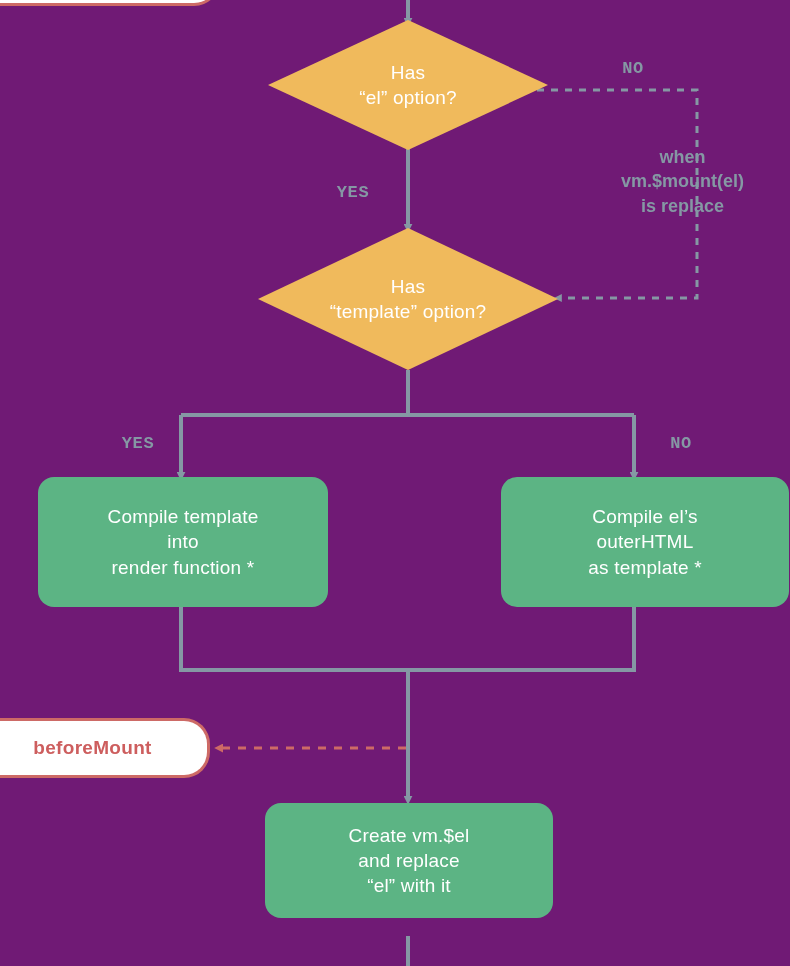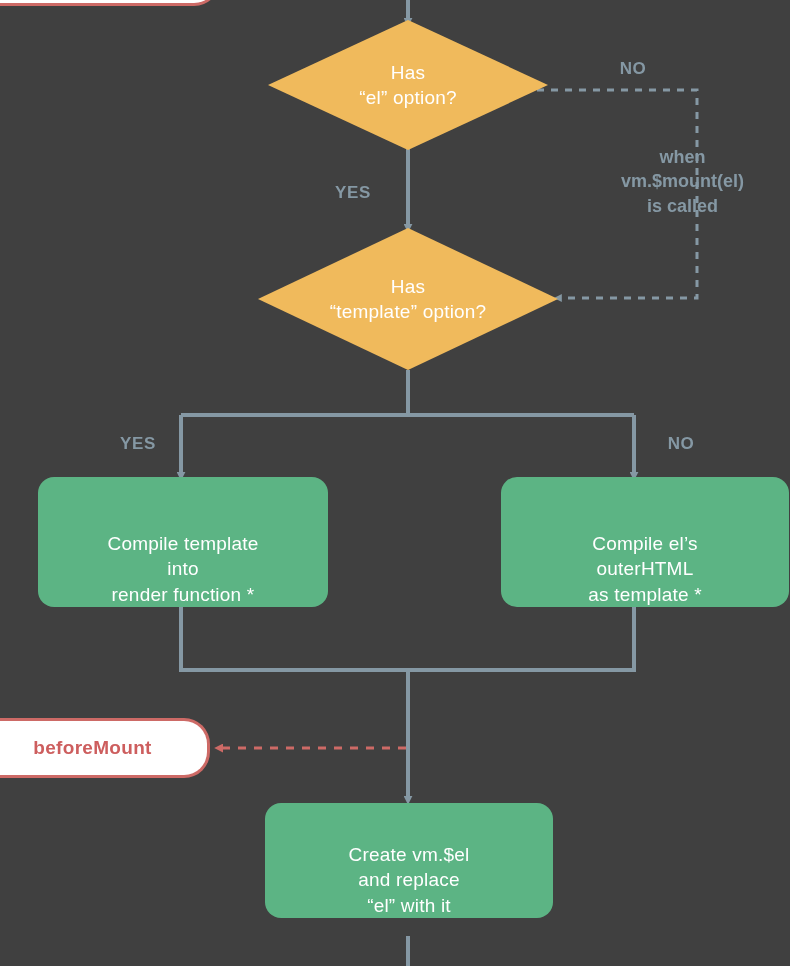--- a/index.html
+++ b/index.html
@@ -8,21 +8,21 @@
     padding: 0;
     background: #ffffff;
   }
   body {
     font-family: "Liberation Sans", sans-serif;
   }
   #canvas {
     position: relative;
     width: 790px;
     height: 966px;
-    background: #404040;
+    background: #701a75;
     overflow: hidden;
   }
   svg.layer {
     position: absolute;
     left: 0;
     top: 0;
     width: 790px;
     height: 966px;
     pointer-events: none;
   }
@@ -58,21 +58,20 @@
   
   .process {
     background: #5CB484;
     border-radius: 16px;
     color: #ffffff;
     font-size: 19px;
     font-weight: 400;
     line-height: 1.33;
     letter-spacing: 0.2px;
     white-space: pre-line;
-    align-items: flex-end;
   }
   
   .hook {
     background: #ffffff;
     border: 3px solid #CD6A66;
     border-radius: 26px;
     color: #CD5E5E;
     font-size: 19px;
     font-weight: 700;
     letter-spacing: 0.3px;
@@ -85,20 +84,21 @@
   
   .edge-label {
     position: absolute;
     color: #8598A4;
     font-size: 17px;
     font-weight: 700;
     letter-spacing: 0.6px;
     white-space: pre-line;
     text-align: center;
     line-height: 1.3;
+    font-family: Liberation Mono, monospace;
   }
   .note {
     position: absolute;
     color: #8598A4;
     font-size: 18px;
     font-weight: 700;
     line-height: 1.35;
     white-space: pre-line;
     text-align: center;
   }
@@ -154,21 +154,21 @@
   <div class="node diamond" style="left:268px; top:20px; width:280px; height:130px;">
     <span class="dshape"></span>
     <span class="dtext">Has
 “el” option?</span>
   </div>
 
   <div class="edge-label" style="left:598px; top:58px; width:70px;">NO</div>
 
   <div class="note" style="left:575px; top:145px; width:215px;">when
 vm.$mount(el)
-is called</div>
+is replace</div>
 
   <div class="edge-label" style="left:318px; top:182px; width:70px;">YES</div>
 
   <div class="node diamond" style="left:258px; top:228px; width:300px; height:142px;">
     <span class="dshape"></span>
     <span class="dtext">Has
 “template” option?</span>
   </div>
 
   <div class="edge-label" style="left:103px; top:433px; width:70px;">YES</div>

